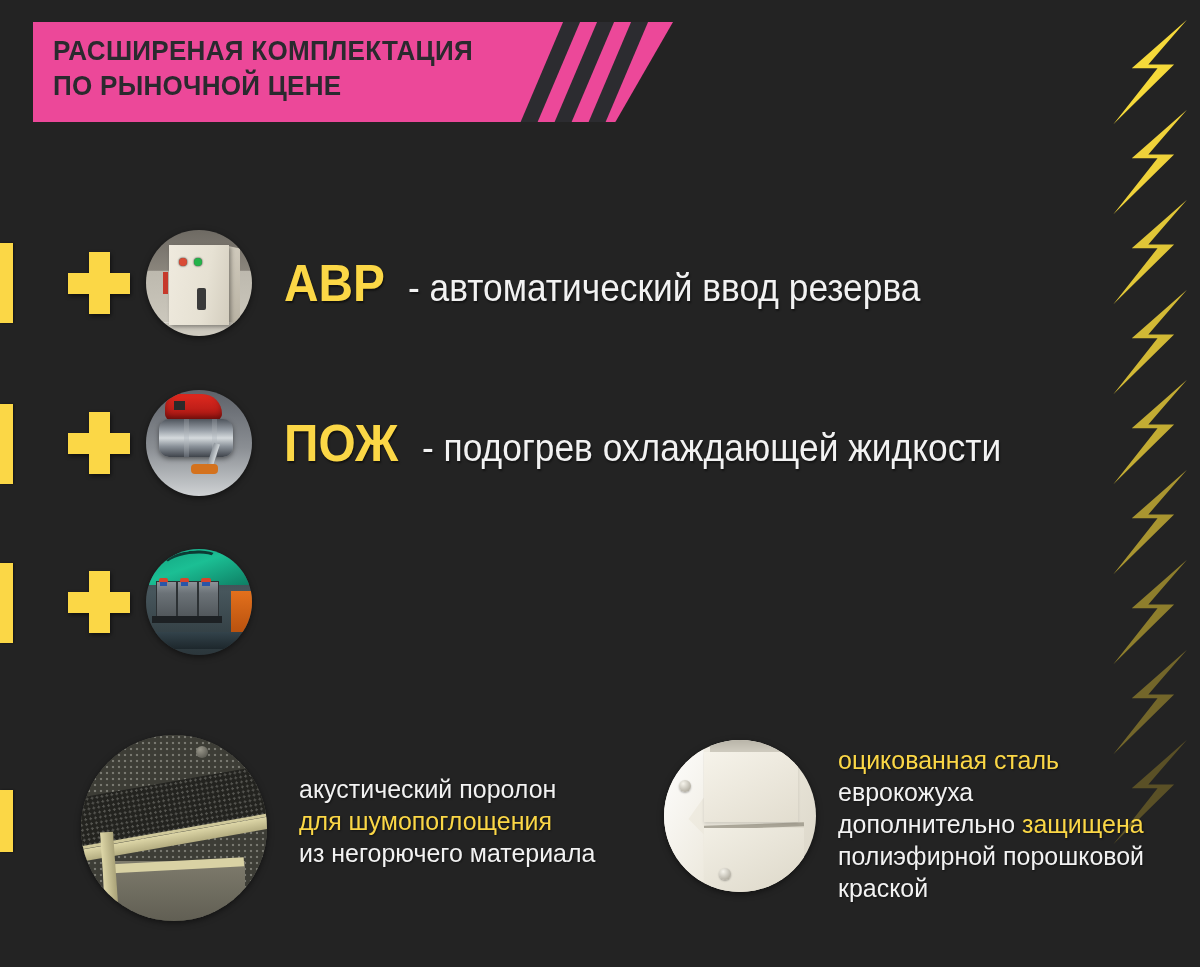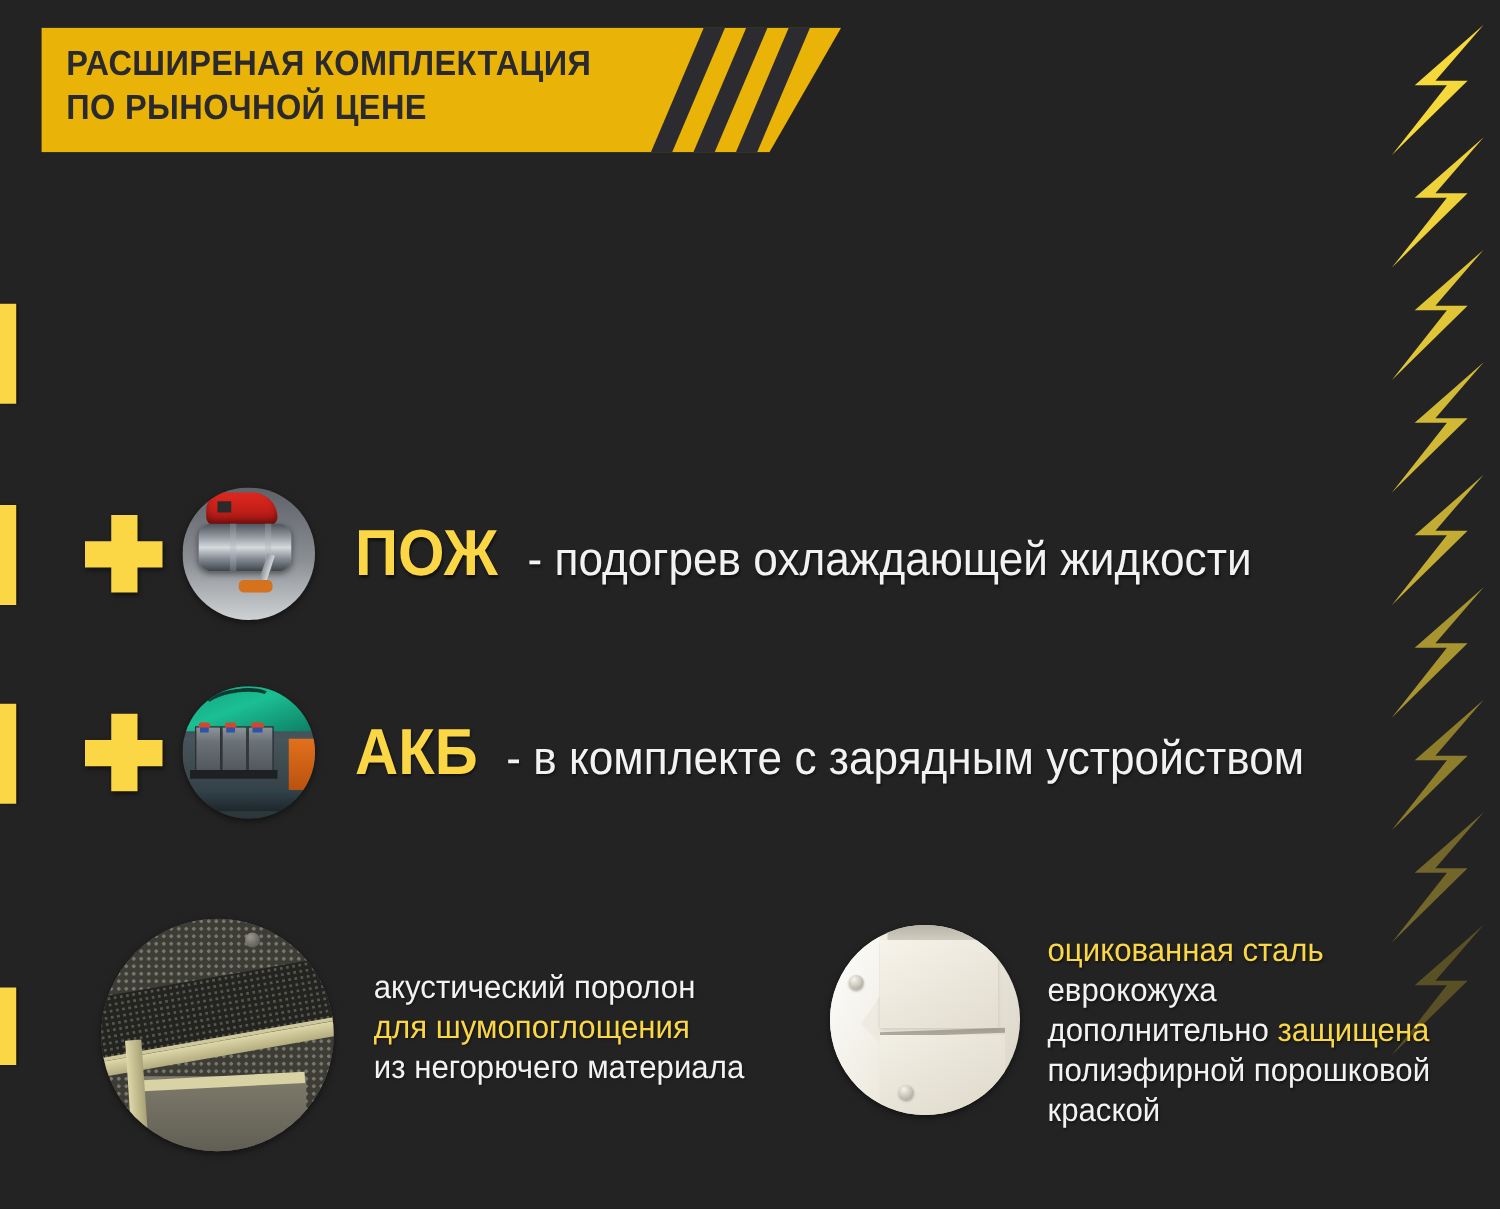--- a/index.html
+++ b/index.html
@@ -8,21 +8,21 @@
     background:#232323;
     font-family:"Liberation Sans","DejaVu Sans",sans-serif;
     overflow:hidden;
     position:relative;
   }
   .slide{position:absolute;inset:0;background:#232323;overflow:hidden;}
 
   
   .banner{
     position:absolute;left:33px;top:22px;width:640px;height:100px;
-    background:#eab308;
+    background:#ec4899;
     clip-path:polygon(0 0, 100% 0, 91% 100%, 0 100%);
     box-shadow:0 1px 2px rgba(0,0,0,.4);
   }
   .banner-title{
     position:absolute;left:20px;top:11px;
     color:#2A2A2E;
     font-size:28px;line-height:35px;font-weight:bold;
     letter-spacing:.3px;
     white-space:pre-line;
     transform:scaleX(.93);transform-origin:left top;
@@ -315,20 +315,38 @@
           <polygon points="88,4 28,56 56,56 8,116 74,52 46,52" fill="#5A5026"></polygon>
         </svg>
       </div>
   </div>
 
   <div class="tab" style="top:243px;height:80px;"></div>
   <div class="tab" style="top:404px;height:80px;"></div>
   <div class="tab" style="top:563px;height:80px;"></div>
   <div class="tab" style="top:790px;height:62px;"></div>
 
+  <div class="row" style="top:228px;">
+    <div class="plus"></div>
+    <div class="thumb">
+      <div class="ph ph-avr">
+        <div class="floorline"></div>
+        <div class="cab-side"></div>
+        <div class="cab"></div>
+        <div class="stick"></div>
+        <div class="led red"></div>
+        <div class="led grn"></div>
+        <div class="slot"></div>
+      </div>
+    </div>
+    <div class="label">
+      <span class="abbr">АВР</span>
+      <span class="desc">- автоматический ввод резерва</span>
+    </div>
+  </div>
 
   <div class="row" style="top:388px;">
     <div class="plus"></div>
     <div class="thumb">
       <div class="ph ph-pozh">
         <div class="redtop"></div>
         <div class="darkplug"></div>
         <div class="cyl"></div>
         <div class="band b1"></div>
         <div class="band b2"></div>
@@ -355,24 +373,20 @@
         <div class="term t1"></div>
           <div class="term t2"></div>
           <div class="term t3"></div>
         <div class="bluecap c1"></div>
           <div class="bluecap c2"></div>
           <div class="bluecap c3"></div>
         <div class="strap"></div>
         <div class="tray"></div>
       </div>
     </div>
-    <div class="label">
-      <span class="abbr">АКБ</span>
-      <span class="desc">- в комплекте с зарядным устройством</span>
-    </div>
   </div>
 
   <div class="bottom-block" style="left:648px;top:740px;">
     <div class="thumb thumb-md">
       <div class="ph ph-steel">
         <div class="shadowtop"></div>
         <div class="panelM"></div>
         <div class="gap"></div>
         <div class="panelB"></div>
         <div class="panelL"></div>

